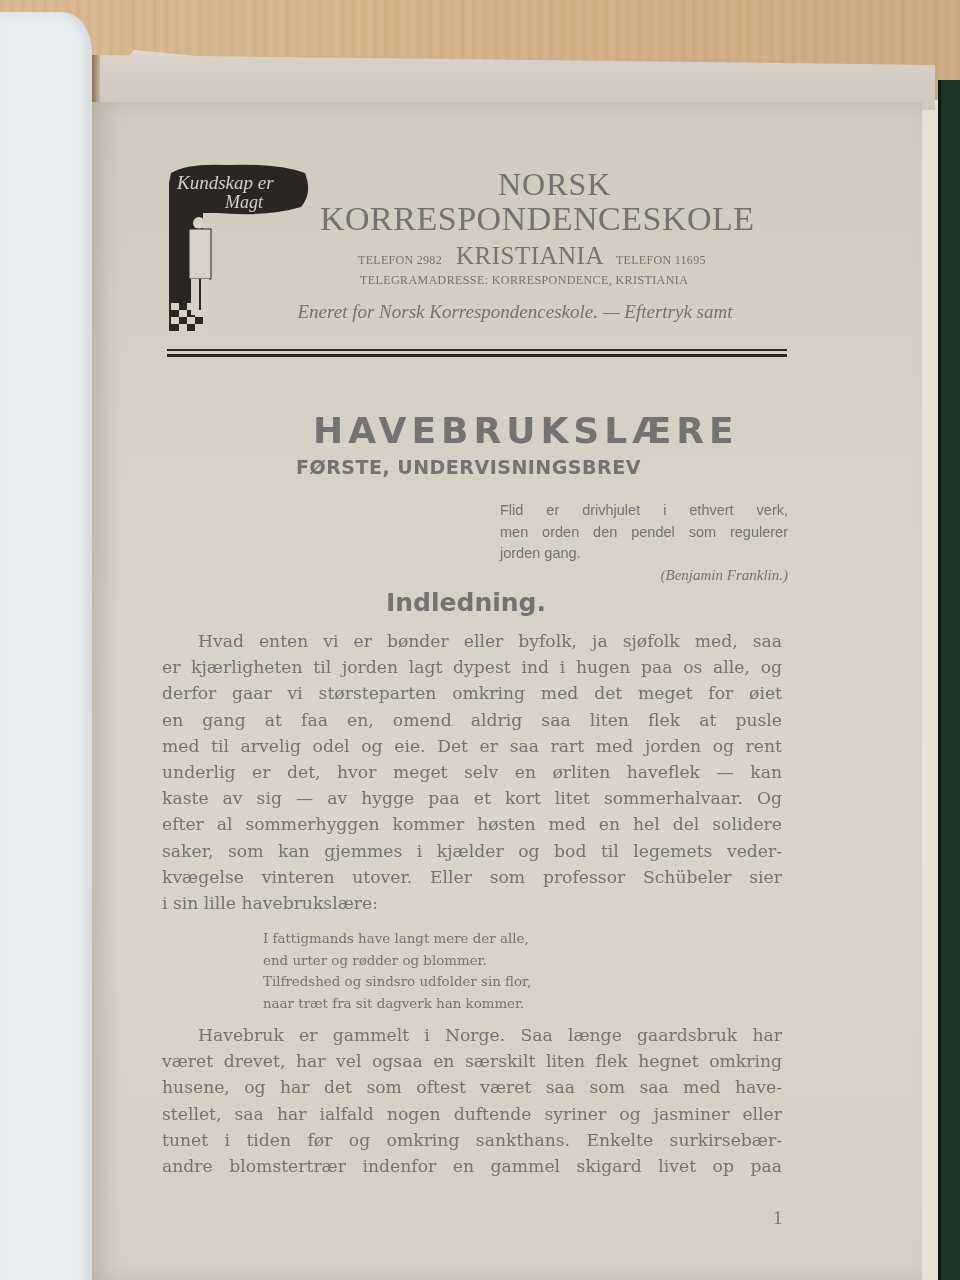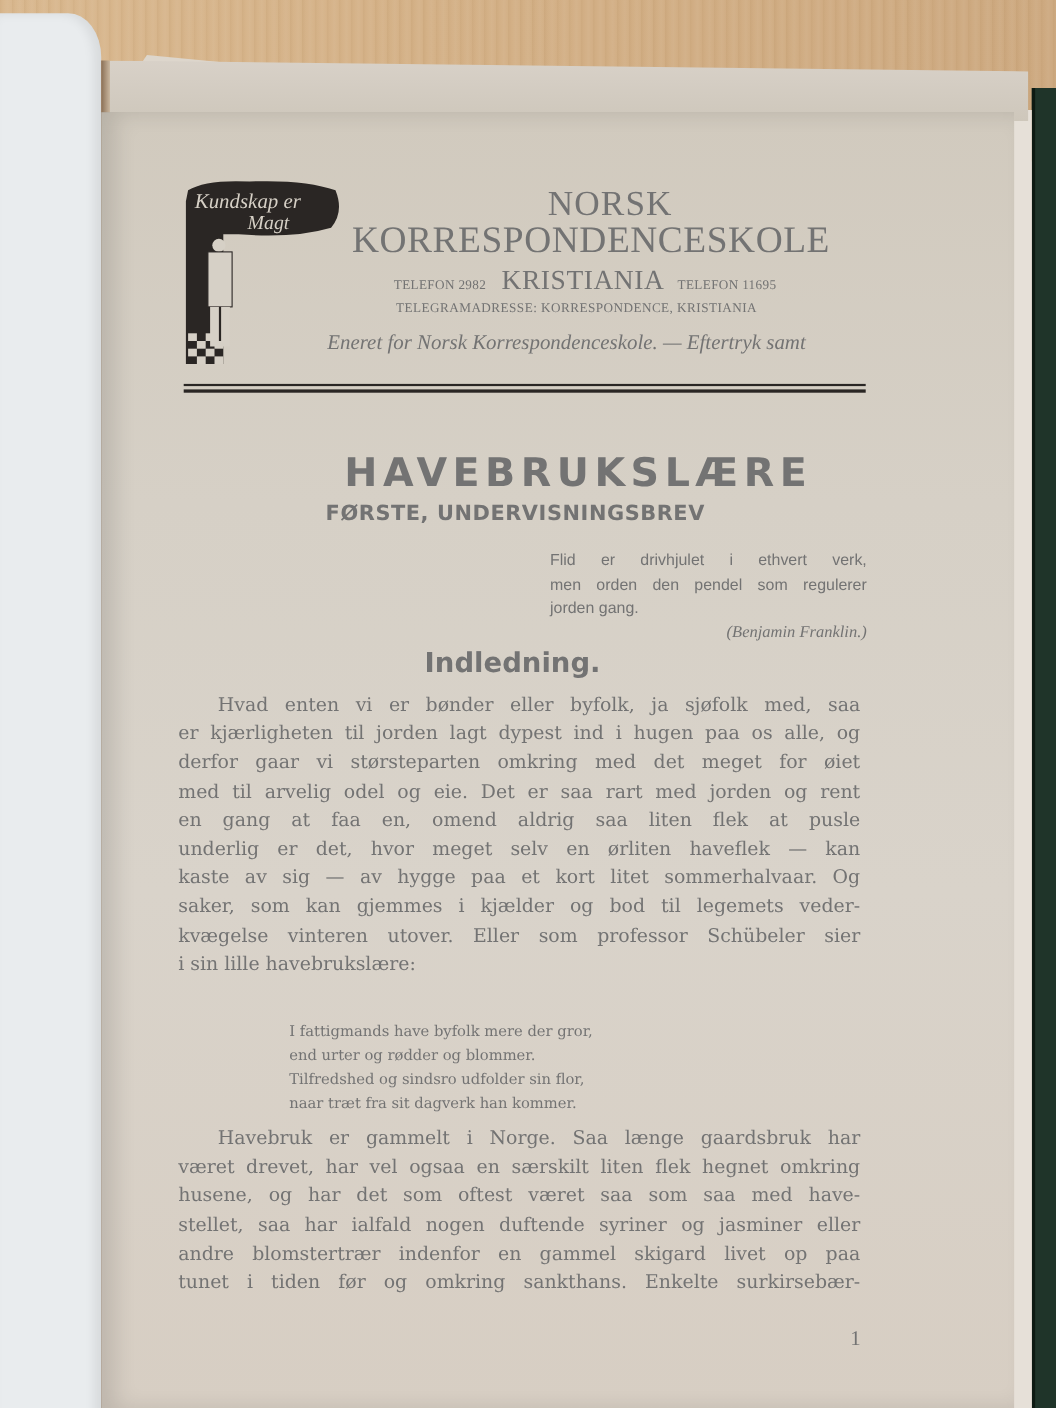--- a/index.html
+++ b/index.html
@@ -168,38 +168,39 @@
   <span class="line">jorden gang.</span>
   <span class="attr">(Benjamin Franklin.)</span>
 </div>
 
 <div class="section-heading ink">Indledning.</div>
 
 <div class="body-text p1 ink">
   <span class="ln indent">Hvad enten vi er bønder eller byfolk, ja sjøfolk med, saa</span>
   <span class="ln">er kjærligheten til jorden lagt dypest ind i hugen paa os alle, og</span>
   <span class="ln">derfor gaar vi størsteparten omkring med det meget for øiet</span>
+  <span class="ln">en gang at faa en, omend aldrig saa liten flek at pusle</span>
   <span class="ln">med til arvelig odel og eie. Det er saa rart med jorden og rent</span>
-  <span class="ln">en gang at faa en, omend aldrig saa liten flek at pusle</span>
   <span class="ln">underlig er det, hvor meget selv en ørliten haveflek — kan</span>
   <span class="ln">kaste av sig — av hygge paa et kort litet sommerhalvaar. Og</span>
+  <span class="ln">efter al sommerhyggen kommer høsten med en hel del solidere</span>
   <span class="ln">saker, som kan gjemmes i kjælder og bod til legemets veder-</span>
   <span class="ln">kvægelse vinteren utover. Eller som professor Schübeler sier</span>
   <span class="ln last">i sin lille havebrukslære:</span>
 </div>
 
 <div class="verse ink">
-  <span class="ln">I fattigmands have byfolk mere der gror,</span>
+  <span class="ln">I fattigmands have langt mere der alle,</span>
   <span class="ln">end urter og rødder og blommer.</span>
   <span class="ln">Tilfredshed og sindsro udfolder sin flor,</span>
   <span class="ln">naar træt fra sit dagverk han kommer.</span>
 </div>
 
 <div class="body-text p2 ink">
   <span class="ln indent">Havebruk er gammelt i Norge. Saa længe gaardsbruk har</span>
   <span class="ln">været drevet, har vel ogsaa en særskilt liten flek hegnet omkring</span>
   <span class="ln">husene, og har det som oftest været saa som saa med have-</span>
   <span class="ln">stellet, saa har ialfald nogen duftende syriner og jasminer eller</span>
+  <span class="ln">tunet i tiden før og omkring sankthans. Enkelte surkirsebær-</span>
   <span class="ln">andre blomstertrær indenfor en gammel skigard livet op paa</span>
-  <span class="ln">tunet i tiden før og omkring sankthans. Enkelte surkirsebær-</span>
 </div>
 
 <div class="page-number ink">1</div>
 
 </body></html>

